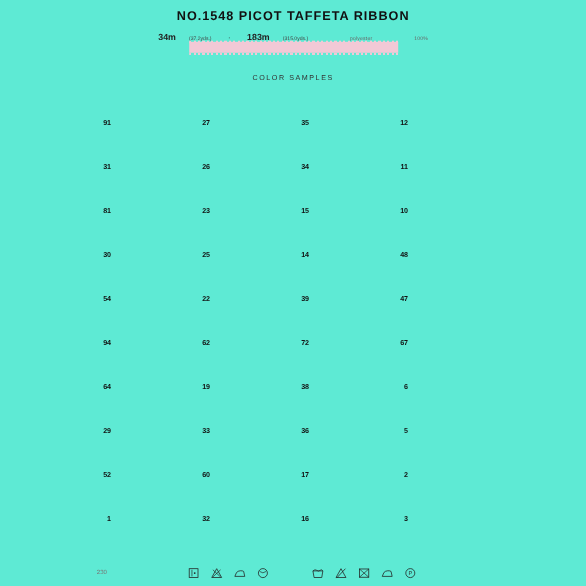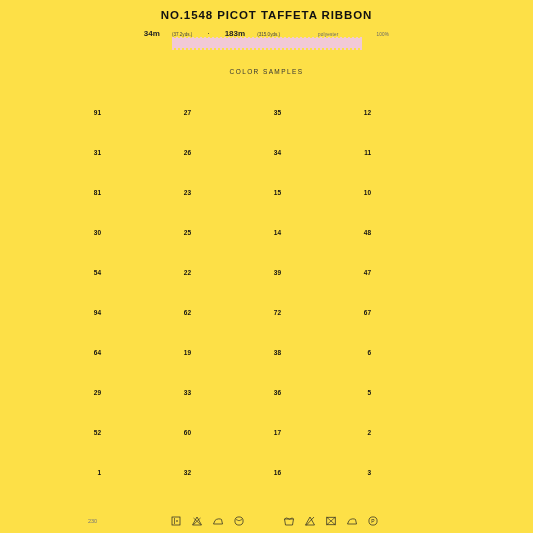--- a/index.html
+++ b/index.html
@@ -13,21 +13,21 @@
     font-family: "Liberation Sans", sans-serif;
     color: #111111;
     overflow: hidden;
     position: relative;
   }
   .page {
     position: absolute;
     left: 0; top: 0;
     width: 533px;
     height: 533px;
-    background: #fde047;
+    background: #5eead4;
   }
 
   
   .header {
     position: absolute;
     left: 0;
     top: 9px;
     width: 533px;
     text-align: center;
   }

